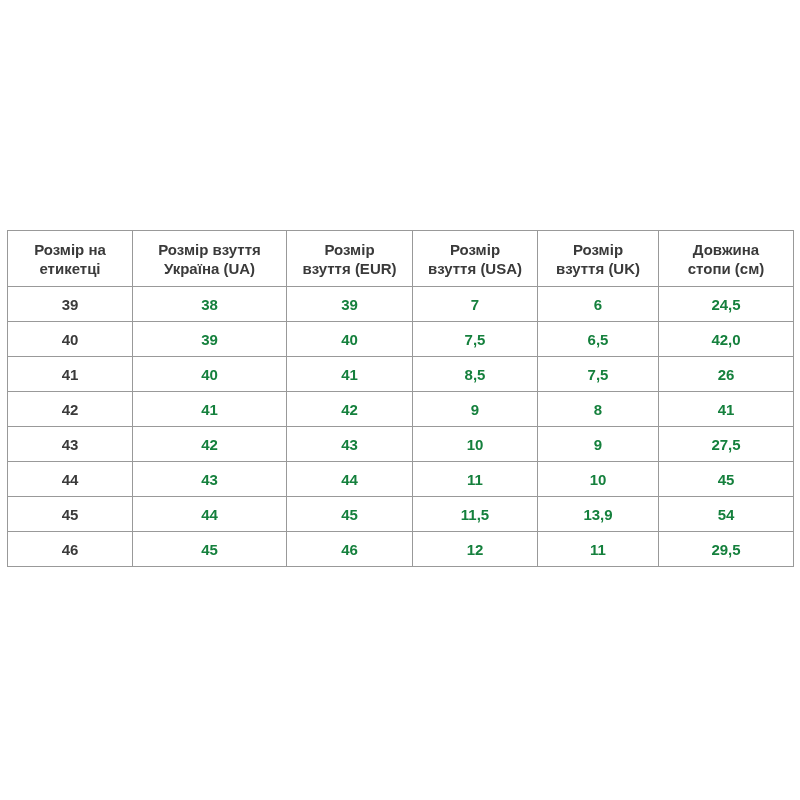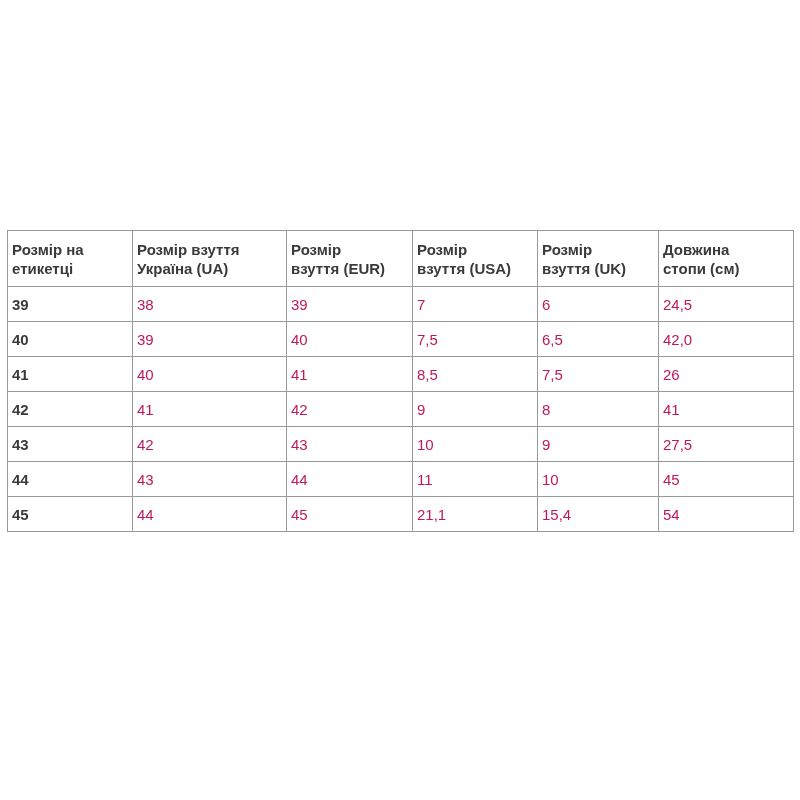--- a/index.html
+++ b/index.html
@@ -18,36 +18,36 @@
   }
   table.size-table {
     width: 100%;
     border-collapse: collapse;
     table-layout: fixed;
     background: #ffffff;
   }
   table.size-table th,
   table.size-table td {
     border: 1px solid #999999;
-    text-align: left;
+    text-align: center;
     vertical-align: middle;
     font-size: 15px;
     overflow: hidden;
   }
   table.size-table th {
     height: 56px;
     font-weight: bold;
     color: #3a3a3a;
     line-height: 19px;
     padding: 2px 4px;
   }
   table.size-table td {
     height: 35px;
-    color: #be185d;
-    font-weight: normal;
+    color: #15803d;
+    font-weight: bold;
     padding: 0 4px;
   }
   table.size-table td.label-col {
     font-weight: bold;
     color: #3a3a3a;
   }
   th .hline { display: block; }
 
   col.c1 { width: 125px; }
   col.c2 { width: 154px; }
@@ -144,20 +144,28 @@
           <td>43</td>
           <td>44</td>
           <td>11</td>
           <td>10</td>
           <td>45</td>
         </tr>
         <tr>
           <td class="label-col">45</td>
           <td>44</td>
           <td>45</td>
-          <td>21,1</td>
-          <td>15,4</td>
+          <td>11,5</td>
+          <td>13,9</td>
           <td>54</td>
+        </tr>
+        <tr>
+          <td class="label-col">46</td>
+          <td>45</td>
+          <td>46</td>
+          <td>12</td>
+          <td>11</td>
+          <td>29,5</td>
         </tr>
       </tbody>
     </table>
   </div>
 </div>
 
 </body></html>

